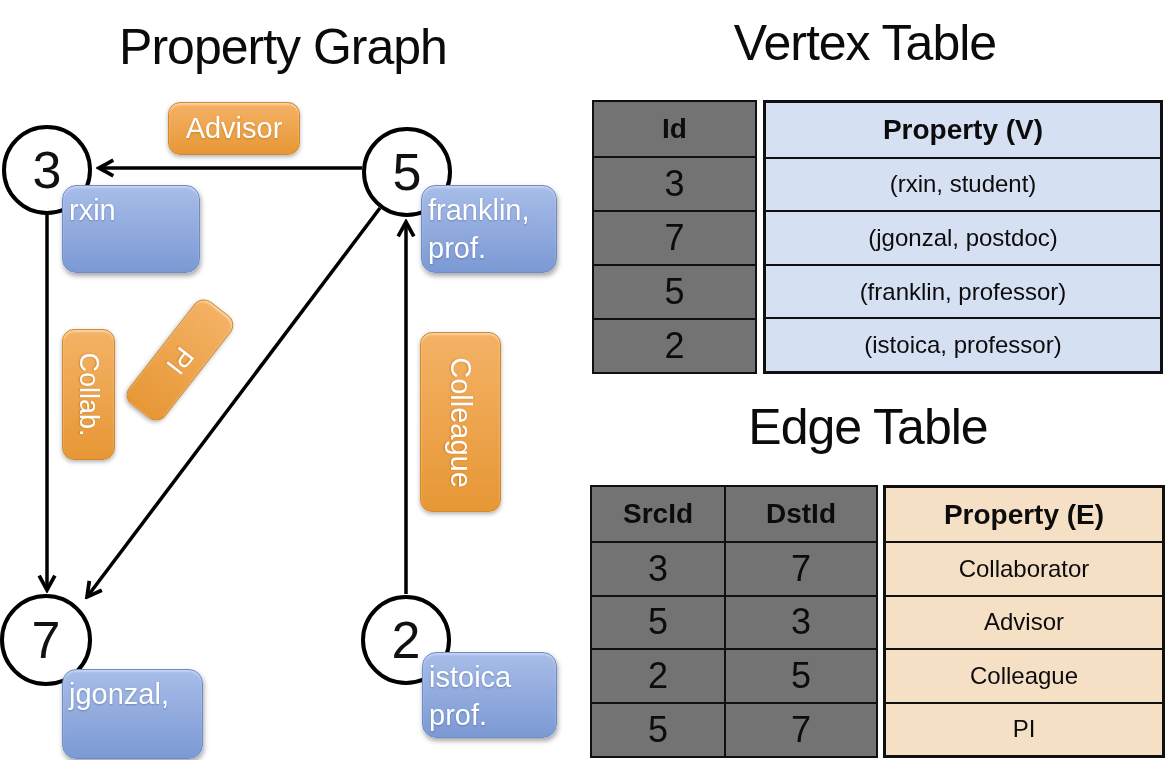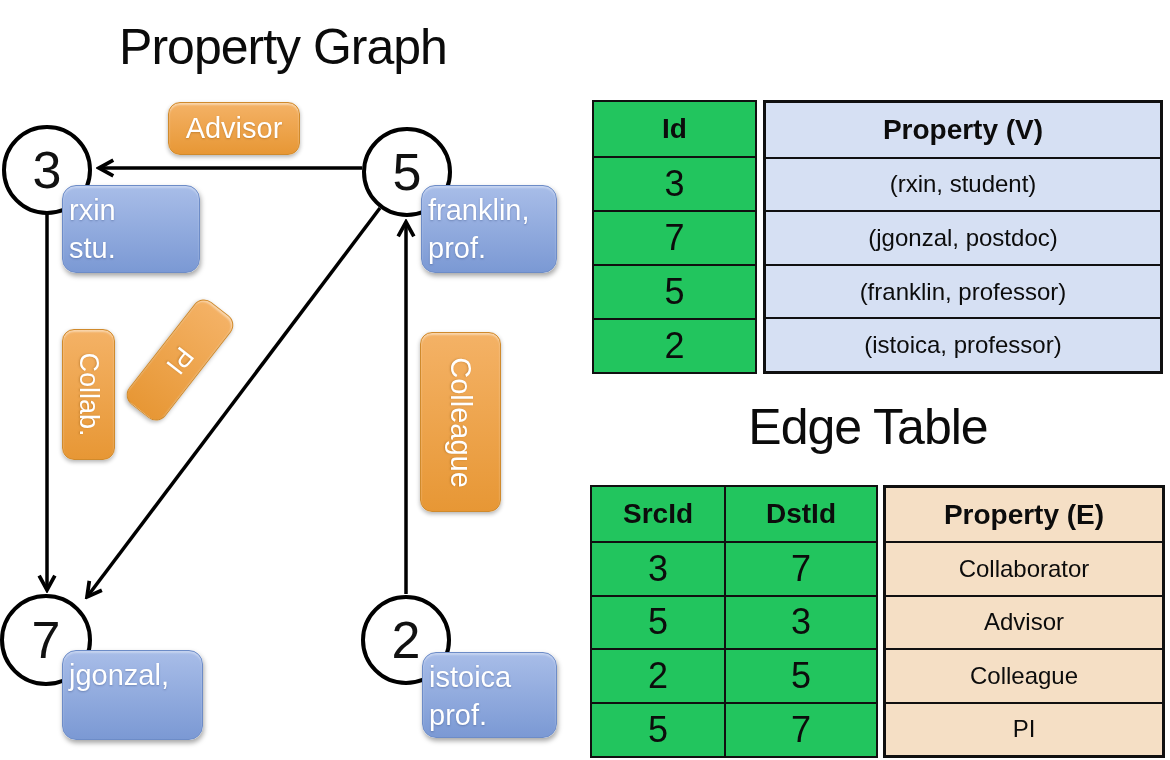--- a/index.html
+++ b/index.html
@@ -47,27 +47,27 @@
   .propbox{
     position:absolute;z-index:3;border-radius:14px;box-sizing:border-box;
     background:linear-gradient(180deg,var(--vertex-box-top,#a8bde8) 0%,var(--vertex-box-bottom,#7b99d4) 100%);
     border:1px solid #6d8cc7;
     box-shadow:1px 3px 5px rgba(0,0,0,0.35), inset 0 2px 2px rgba(255,255,255,0.35);
     color:#fff;font-size:29px;line-height:38px;padding:5px 8px 0 6px;
     text-shadow:0 1px 2px rgba(40,60,110,0.35);white-space:nowrap;
   }
   #prop-rxin{left:62px;top:185px;width:138px;height:88px;}
   #prop-franklin{left:421px;top:185px;width:136px;height:88px;}
-  #prop-jgonzal{left:62px;top:650px;width:141px;height:90px;border-radius:14px;}
+  #prop-jgonzal{left:62px;top:669px;width:141px;height:90px;border-radius:14px;}
   #prop-istoica{left:422px;top:652px;width:135px;height:86px;}
 
   
   .subtable{
     position:absolute;display:grid;grid-template-rows:repeat(5,1fr);
-    box-sizing:border-box;background:#22c55e;z-index:1;
+    box-sizing:border-box;background:#737373;z-index:1;
   }
   #vtable-id{left:592px;top:100px;width:165px;height:274px;border:2.5px solid #101010;}
   #vtable-prop{left:763px;top:100px;width:400px;height:274px;border:3.5px solid #101010;
                background:var(--vertex-cell,#d6e0f3);}
   #etable-ids{left:590px;top:485px;width:288px;height:273px;border:2.5px solid #101010;
               grid-template-columns:132px 1fr;}
   #etable-prop{left:883px;top:485px;width:282px;height:273px;border:3.5px solid #101010;
                background:var(--edge-cell,#f5dfc5);}
   .tcell{
     display:flex;align-items:center;justify-content:center;box-sizing:border-box;
@@ -77,20 +77,21 @@
   .tcell.th{font-weight:700;font-size:28px;}
   .bt{border-top:2.5px solid #101010;}
   .bl{border-left:2.5px solid #101010;}
 </style>
 </head>
 <body>
 
 <div class="canvas">
 
   <h1 class="title" id="t-graph">Property Graph</h1>
+  <h1 class="title" id="t-vertex">Vertex Table</h1>
   <h1 class="title" id="t-edge">Edge Table</h1>
 
   <svg class="edges-svg" width="1170" height="760" viewBox="0 0 1170 760">
     <defs>
       <marker id="ah" viewBox="0 0 14 14" refX="12" refY="7" markerWidth="20" markerHeight="20" orient="auto" markerUnits="userSpaceOnUse">
         <path d="M2,1.5 L12,7 L2,12.5" fill="none" stroke="#000" stroke-width="2.6"></path>
       </marker>
     </defs>
     <line x1="362" y1="168" x2="99" y2="168" stroke="#000" stroke-width="3.5" marker-end="url(#ah)"></line>
     <line x1="47" y1="214" x2="47" y2="590" stroke="#000" stroke-width="3.5" marker-end="url(#ah)"></line>
@@ -119,21 +120,20 @@
   </div>
   <div class="pill" id="pill-pi">
     <span class="vtext">PI</span>
   </div>
   <div class="pill" id="pill-colleague">
     <span class="vtext">Colleague</span>
   </div>
 
   <div class="propbox" id="prop-rxin">
     <div>rxin</div>
-    <div>stu.</div>
   </div>
   <div class="propbox" id="prop-franklin">
     <div>franklin,</div>
     <div>prof.</div>
   </div>
   <div class="propbox" id="prop-jgonzal">
     <div>jgonzal,</div>
   </div>
   <div class="propbox" id="prop-istoica">
     <div>istoica</div>

